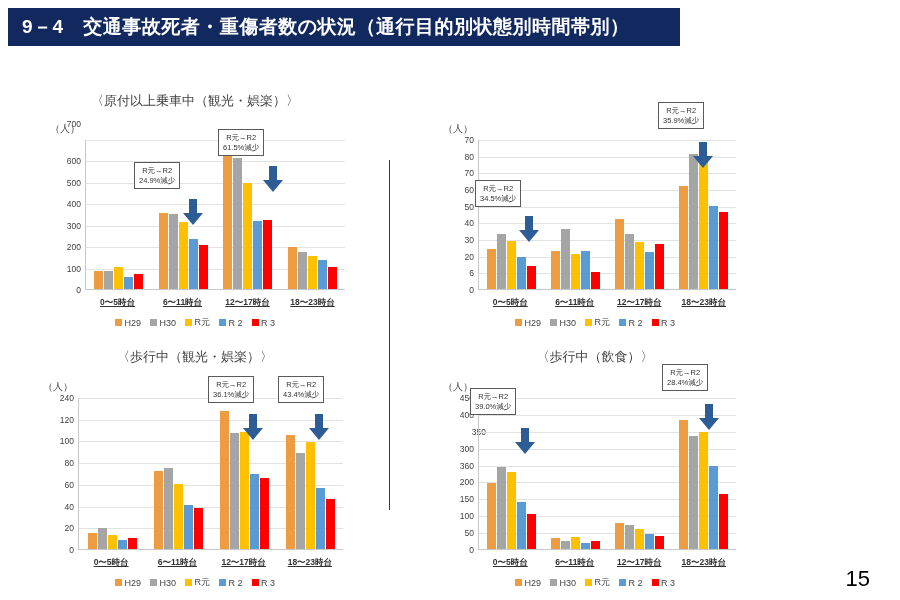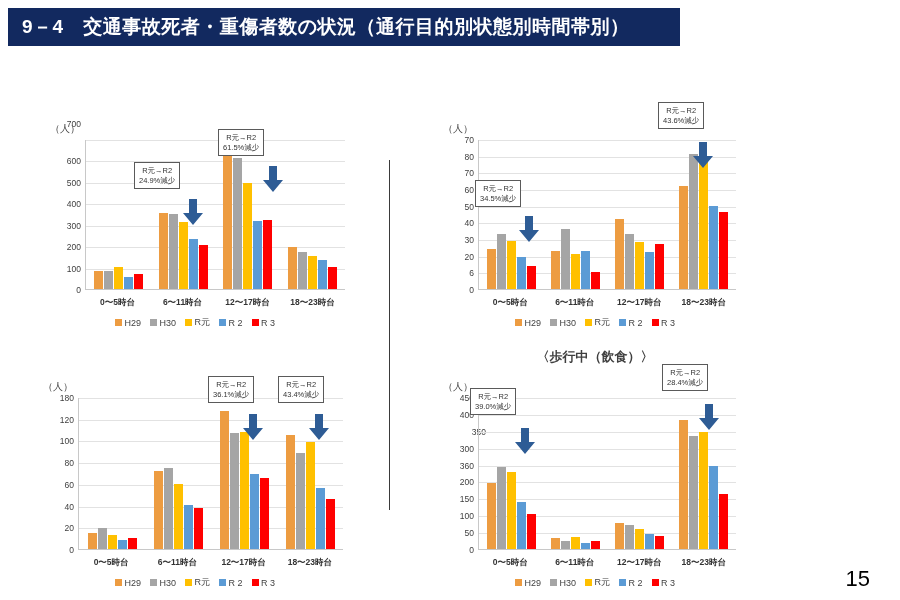--- a/index.html
+++ b/index.html
@@ -63,21 +63,21 @@
     position: absolute; text-align: right; font-size: 8.5px;
     color: #404040; white-space: nowrap; line-height: 1;
   }
   .groups { position: absolute; left: 0; top: 0; width: 100%; height: 100%;
             display: flex; align-items: flex-end; }
   .group { flex: 1; height: 100%; display: flex; align-items: flex-end;
            justify-content: center; gap: 1px; }
   .bar { width: 9px; }
   .xticks { position: absolute; left: 0; width: 100%; display: flex; }
   .xticks > div { flex: 1; text-align: center; font-size: 8.5px;
-                  font-weight: bold; color: #333; white-space: nowrap; }
+                  font-weight: bold; color: #333; white-space: nowrap; text-decoration: underline; }
 
   .legend {
     position: absolute; width: 100%; display: flex;
     justify-content: center; gap: 9px; font-size: 9px; color: #3f3f3f;
   }
   .legend-item { display: flex; align-items: center; gap: 2.5px; white-space: nowrap; }
   .swatch { width: 7px; height: 7px; display: inline-block; }
 
   
   .callout {
@@ -95,20 +95,21 @@
 
   <div class="header-bar">
     <div class="header-title">9－4　交通事故死者・重傷者数の状況（通行目的別状態別時間帯別）</div>
   </div>
 
 
   <div class="divider"></div>
 
   <div id="charts-host">
       <div class="chart" style="left: 30px; top: 92px; width: 330px; height: 225px;">
+        <div class="chart-title" style="top: 0px;">〈原付以上乗車中（観光・娯楽）〉</div>
         <div class="unit-label" style="left: 20px; top: 30px;">（人）</div>
         <div class="ytick" style="width: 30px; left: 21px; top: 194px;">0</div>
         <div class="ytick" style="width: 30px; left: 21px; top: 172.571px;">100</div>
         <div class="ytick" style="width: 30px; left: 21px; top: 151.143px;">200</div>
         <div class="ytick" style="width: 30px; left: 21px; top: 129.714px;">300</div>
         <div class="ytick" style="width: 30px; left: 21px; top: 108.286px;">400</div>
         <div class="ytick" style="width: 30px; left: 21px; top: 86.8571px;">500</div>
         <div class="ytick" style="width: 30px; left: 21px; top: 65.4286px;">600</div>
         <div class="ytick" style="width: 30px; left: 21px; top: 28px;">700</div>
         <div class="plot" style="left: 55px; top: 48px; width: 260px; height: 150px;">
@@ -276,36 +277,37 @@
         </div>
         <div class="callout" style="left: 45px; top: 88px;">
           <div>R元→R2</div>
           <div>34.5%減少</div>
         </div>
         <div class="arrow" style="left: 88px; top: 124px;"><svg width="22" height="26" viewBox="0 0 22 26" style="transform:rotate(0deg)">
             <path d="M7 0 L15 0 L15 14 L21 14 L11 26 L1 14 L7 14 Z" fill="#2E5C95"></path>
           </svg></div>
         <div class="callout" style="left: 228px; top: 10px;">
           <div>R元→R2</div>
-          <div>43.6%減少</div>
+          <div>35.9%減少</div>
         </div>
         <div class="arrow" style="left: 262px; top: 50px;"><svg width="22" height="26" viewBox="0 0 22 26" style="transform:rotate(0deg)">
             <path d="M7 0 L15 0 L15 14 L21 14 L11 26 L1 14 L7 14 Z" fill="#2E5C95"></path>
           </svg></div>
       </div>
       <div class="chart" style="left: 30px; top: 348px; width: 330px; height: 228px;">
+        <div class="chart-title" style="top: 0px;">〈歩行中（観光・娯楽）〉</div>
         <div class="unit-label" style="left: 13px; top: 32px;">（人）</div>
         <div class="ytick" style="width: 30px; left: 14px; top: 198px;">0</div>
         <div class="ytick" style="width: 30px; left: 14px; top: 176.286px;">20</div>
         <div class="ytick" style="width: 30px; left: 14px; top: 154.571px;">40</div>
         <div class="ytick" style="width: 30px; left: 14px; top: 132.857px;">60</div>
         <div class="ytick" style="width: 30px; left: 14px; top: 111.143px;">80</div>
         <div class="ytick" style="width: 30px; left: 14px; top: 89.4286px;">100</div>
         <div class="ytick" style="width: 30px; left: 14px; top: 67.7143px;">120</div>
-        <div class="ytick" style="width: 30px; left: 14px; top: 46px;">180</div>
+        <div class="ytick" style="width: 30px; left: 14px; top: 46px;">240</div>
         <div class="plot" style="left: 48px; top: 50px; width: 265px; height: 152px;">
           <div class="gridline" style="top: 130.286px;"></div>
           <div class="gridline" style="top: 108.571px;"></div>
           <div class="gridline" style="top: 86.8571px;"></div>
           <div class="gridline" style="top: 65.1429px;"></div>
           <div class="gridline" style="top: 43.4286px;"></div>
           <div class="gridline" style="top: 21.7143px;"></div>
           <div class="gridline" style="top: 0px;"></div>
           <div class="groups">
             <div class="group">
@@ -375,21 +377,21 @@
           </svg></div>
         <div class="callout" style="left: 248px; top: 28px;">
           <div>R元→R2</div>
           <div>43.4%減少</div>
         </div>
         <div class="arrow" style="left: 278px; top: 66px;"><svg width="22" height="26" viewBox="0 0 22 26" style="transform:rotate(0deg)">
             <path d="M7 0 L15 0 L15 14 L21 14 L11 26 L1 14 L7 14 Z" fill="#2E5C95"></path>
           </svg></div>
       </div>
       <div class="chart" style="left: 430px; top: 348px; width: 330px; height: 228px;">
-        <div class="chart-title" style="top: 0px; font-weight: bold;">〈歩行中（飲食）〉</div>
+        <div class="chart-title" style="top: 0px;">〈歩行中（飲食）〉</div>
         <div class="unit-label" style="left: 13px; top: 32px;">（人）</div>
         <div class="ytick" style="width: 30px; left: 14px; top: 198px;">0</div>
         <div class="ytick" style="width: 30px; left: 14px; top: 181.111px;">50</div>
         <div class="ytick" style="width: 30px; left: 14px; top: 164.222px;">100</div>
         <div class="ytick" style="width: 30px; left: 14px; top: 147.333px;">150</div>
         <div class="ytick" style="width: 30px; left: 14px; top: 130.444px;">200</div>
         <div class="ytick" style="width: 30px; left: 14px; top: 113.556px;">360</div>
         <div class="ytick" style="width: 30px; left: 14px; top: 96.6667px;">300</div>
         <div class="ytick" style="width: 30px; left: 26px; top: 79.7778px;">350</div>
         <div class="ytick" style="width: 30px; left: 14px; top: 62.8889px;">400</div>

